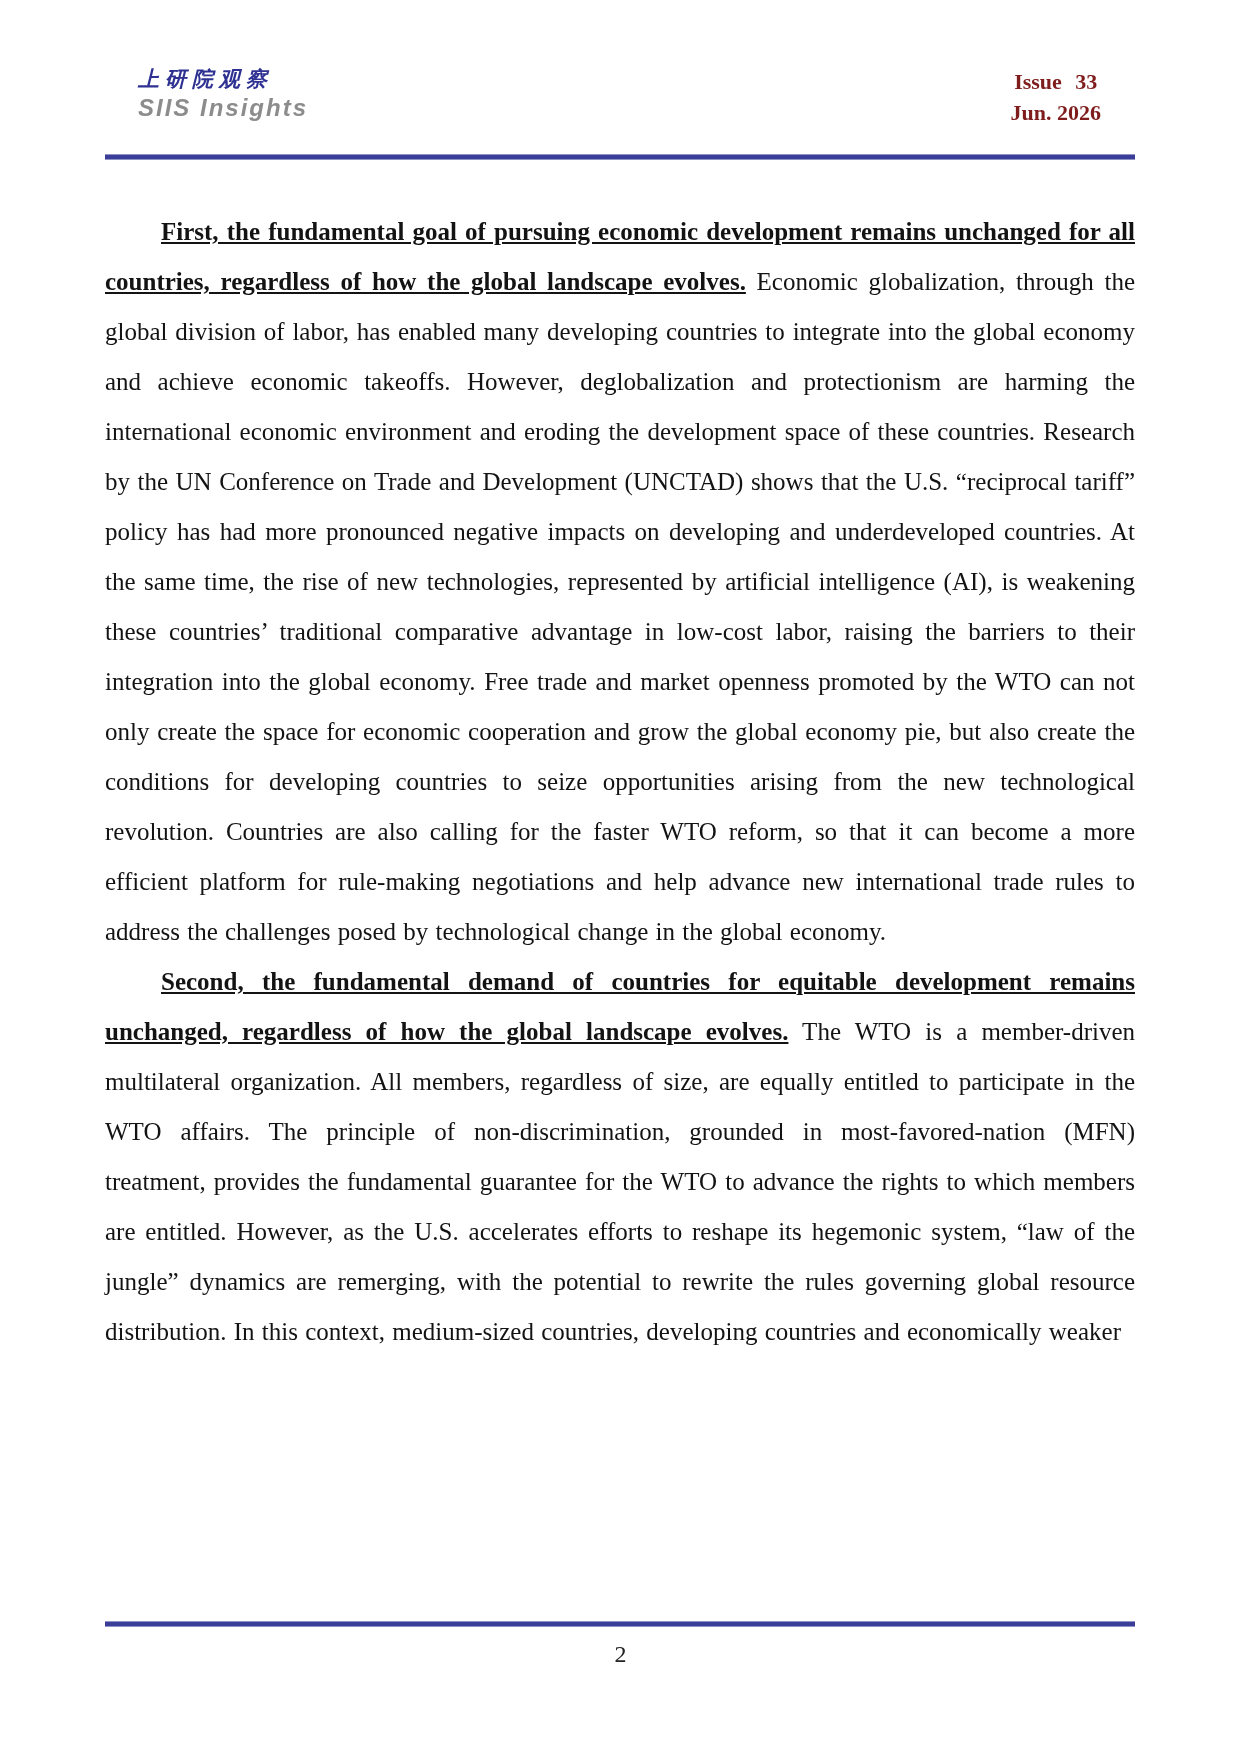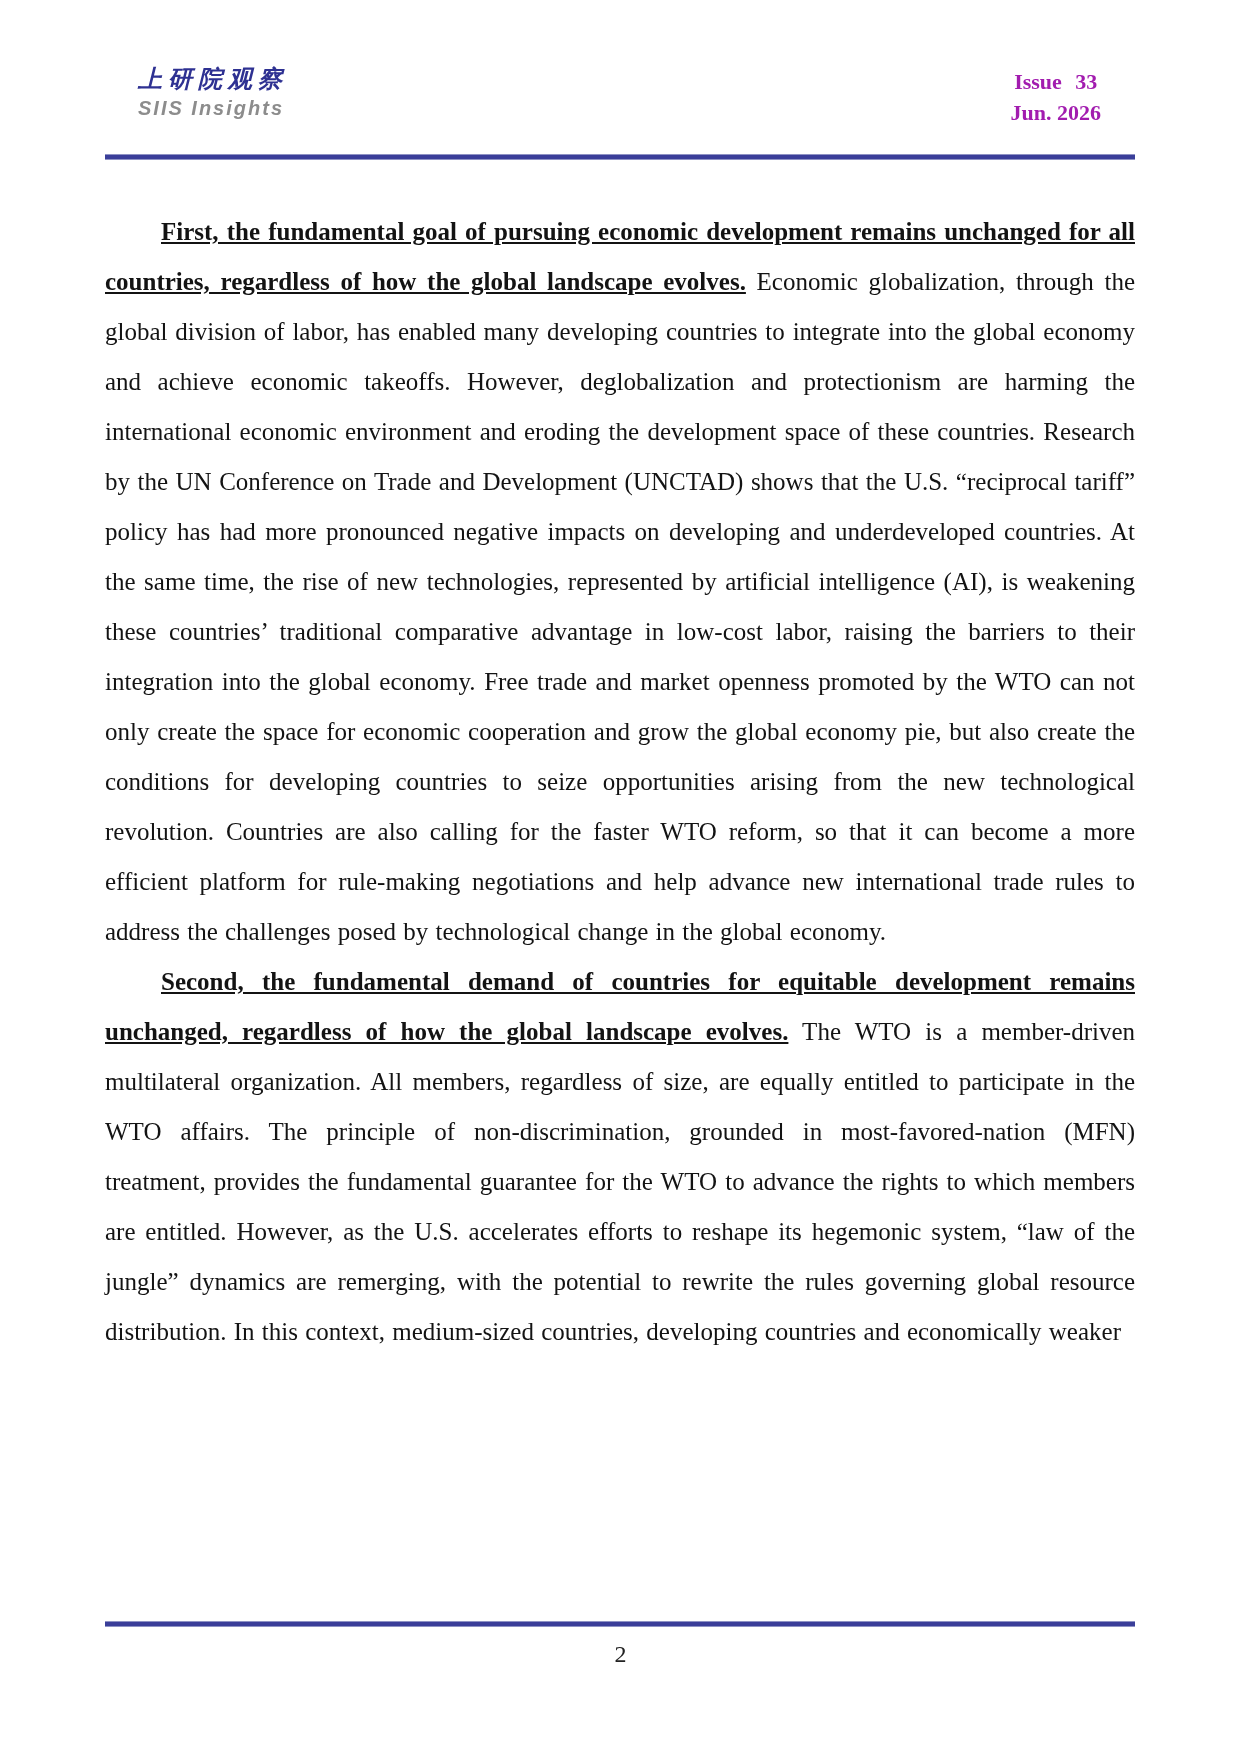--- a/index.html
+++ b/index.html
@@ -15,42 +15,42 @@
   
   .header-left {
     position: absolute;
     left: 138px;
     top: 62px;
   }
   .brand-cn {
     font-family: "DejaVu Serif", serif;
     font-style: italic;
     font-weight: bold;
-    font-size: 24px;
+    font-size: 21px;
     line-height: 34px;
     color: #2e3192;
     letter-spacing: 6px;
     white-space: nowrap;
   }
   .brand-en {
     font-family: "Liberation Sans", sans-serif;
     font-weight: bold;
     font-style: italic;
-    font-size: 20px;
+    font-size: 24px;
     line-height: 22px;
     color: #8c8c8c;
     letter-spacing: 2px;
     margin-top: 1px;
   }
   .header-right {
     position: absolute;
     right: 140px;
     top: 66px;
     text-align: center;
-    color: #a21caf;
+    color: #7f1d1d;
     font-weight: bold;
     font-size: 22px;
     line-height: 31px;
     font-family: "Liberation Serif", serif;
   }
   .issue-line { word-spacing: 8px; }
 
   .rule {
     position: absolute;
     left: 105px;

